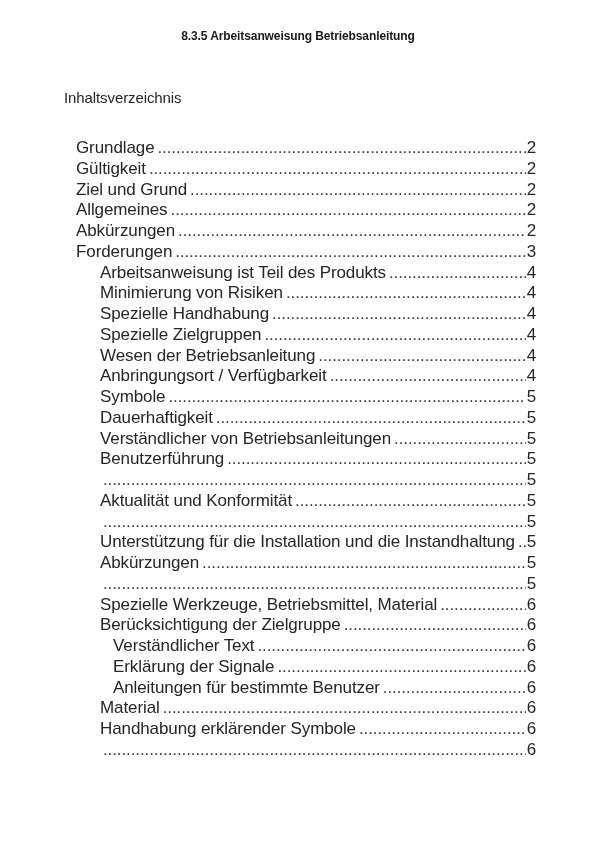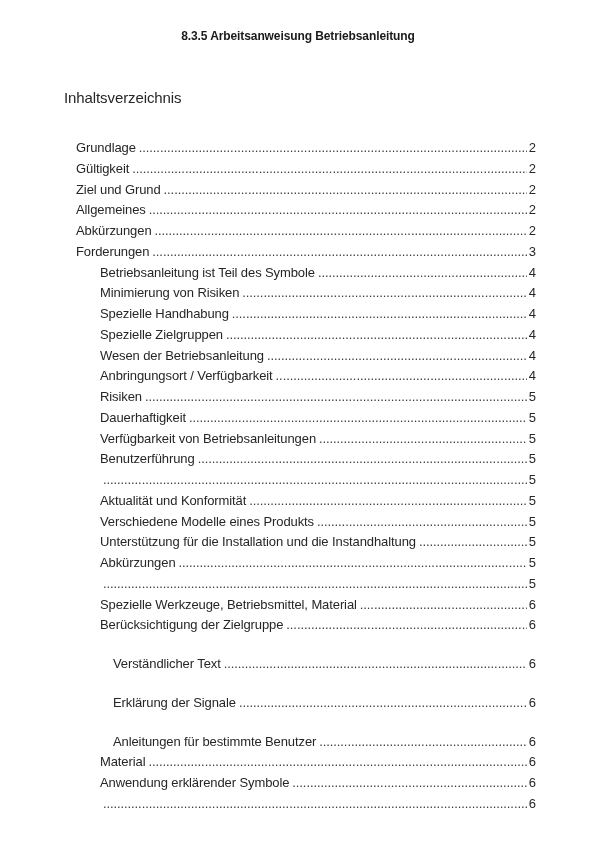--- a/index.html
+++ b/index.html
@@ -38,29 +38,29 @@
     line-height: 14px;
     letter-spacing: -0.1px;
   }
   .toc {
     position: absolute;
     top: 138px; left: 63px; right: 64px;
   }
   .toc-row {
     display: flex;
     align-items: flex-start;
-    font-size: 13px;
+    font-size: 17px;
     line-height: 20.75px;
     height: 20.75px;
     letter-spacing: -0.1px;
     cursor: pointer;
   }
   .toc-row.level-1 { padding-left: 13px; }
   .toc-row.level-2 { padding-left: 37px; }
-  .toc-row.level-3 { padding-left: 50px; margin-top: 18px; }
+  .toc-row.level-3 { padding-left: 50px; }
   .toc-label { white-space: nowrap; flex: 0 0 auto; }
   .toc-dots {
     flex: 1 1 auto;
     overflow: hidden;
     white-space: nowrap;
     margin-left: 3px;
     margin-right: 1px;
     color: var(--dots);
   }
   .toc-page {
@@ -100,21 +100,21 @@
     <span class="toc-label">Abkürzungen</span>
     <span class="toc-dots">............................................................................................................................................................................................................................................................................................................</span>
     <span class="toc-page">2</span>
   </div>
       <div class="toc-row level-1">
     <span class="toc-label">Forderungen</span>
     <span class="toc-dots">............................................................................................................................................................................................................................................................................................................</span>
     <span class="toc-page">3</span>
   </div>
       <div class="toc-row level-2">
-    <span class="toc-label">Betriebsanleitung ist Teil des Symbole</span>
+    <span class="toc-label">Arbeitsanweisung ist Teil des Produkts</span>
     <span class="toc-dots">............................................................................................................................................................................................................................................................................................................</span>
     <span class="toc-page">4</span>
   </div>
       <div class="toc-row level-2">
     <span class="toc-label">Minimierung von Risiken</span>
     <span class="toc-dots">............................................................................................................................................................................................................................................................................................................</span>
     <span class="toc-page">4</span>
   </div>
       <div class="toc-row level-2">
     <span class="toc-label">Spezielle Handhabung</span>
@@ -130,50 +130,49 @@
     <span class="toc-label">Wesen der Betriebsanleitung</span>
     <span class="toc-dots">............................................................................................................................................................................................................................................................................................................</span>
     <span class="toc-page">4</span>
   </div>
       <div class="toc-row level-2">
     <span class="toc-label">Anbringungsort / Verfügbarkeit</span>
     <span class="toc-dots">............................................................................................................................................................................................................................................................................................................</span>
     <span class="toc-page">4</span>
   </div>
       <div class="toc-row level-2">
-    <span class="toc-label">Risiken</span>
+    <span class="toc-label">Symbole</span>
     <span class="toc-dots">............................................................................................................................................................................................................................................................................................................</span>
     <span class="toc-page">5</span>
   </div>
       <div class="toc-row level-2">
     <span class="toc-label">Dauerhaftigkeit</span>
     <span class="toc-dots">............................................................................................................................................................................................................................................................................................................</span>
     <span class="toc-page">5</span>
   </div>
       <div class="toc-row level-2">
-    <span class="toc-label">Verfügbarkeit von Betriebsanleitungen</span>
+    <span class="toc-label">Verständlicher von Betriebsanleitungen</span>
     <span class="toc-dots">............................................................................................................................................................................................................................................................................................................</span>
     <span class="toc-page">5</span>
   </div>
       <div class="toc-row level-2">
     <span class="toc-label">Benutzerführung</span>
     <span class="toc-dots">............................................................................................................................................................................................................................................................................................................</span>
     <span class="toc-page">5</span>
   </div>
       <div class="toc-row level-2">
     <span class="toc-dots">............................................................................................................................................................................................................................................................................................................</span>
     <span class="toc-page">5</span>
   </div>
       <div class="toc-row level-2">
     <span class="toc-label">Aktualität und Konformität</span>
     <span class="toc-dots">............................................................................................................................................................................................................................................................................................................</span>
     <span class="toc-page">5</span>
   </div>
       <div class="toc-row level-2">
-    <span class="toc-label">Verschiedene Modelle eines Produkts</span>
     <span class="toc-dots">............................................................................................................................................................................................................................................................................................................</span>
     <span class="toc-page">5</span>
   </div>
       <div class="toc-row level-2">
     <span class="toc-label">Unterstützung für die Installation und die Instandhaltung</span>
     <span class="toc-dots">............................................................................................................................................................................................................................................................................................................</span>
     <span class="toc-page">5</span>
   </div>
       <div class="toc-row level-2">
     <span class="toc-label">Abkürzungen</span>
@@ -208,21 +207,21 @@
     <span class="toc-label">Anleitungen für bestimmte Benutzer</span>
     <span class="toc-dots">............................................................................................................................................................................................................................................................................................................</span>
     <span class="toc-page">6</span>
   </div>
       <div class="toc-row level-2">
     <span class="toc-label">Material</span>
     <span class="toc-dots">............................................................................................................................................................................................................................................................................................................</span>
     <span class="toc-page">6</span>
   </div>
       <div class="toc-row level-2">
-    <span class="toc-label">Anwendung erklärender Symbole</span>
+    <span class="toc-label">Handhabung erklärender Symbole</span>
     <span class="toc-dots">............................................................................................................................................................................................................................................................................................................</span>
     <span class="toc-page">6</span>
   </div>
       <div class="toc-row level-2">
     <span class="toc-dots">............................................................................................................................................................................................................................................................................................................</span>
     <span class="toc-page">6</span>
   </div>
     </div>
 </div>
 

